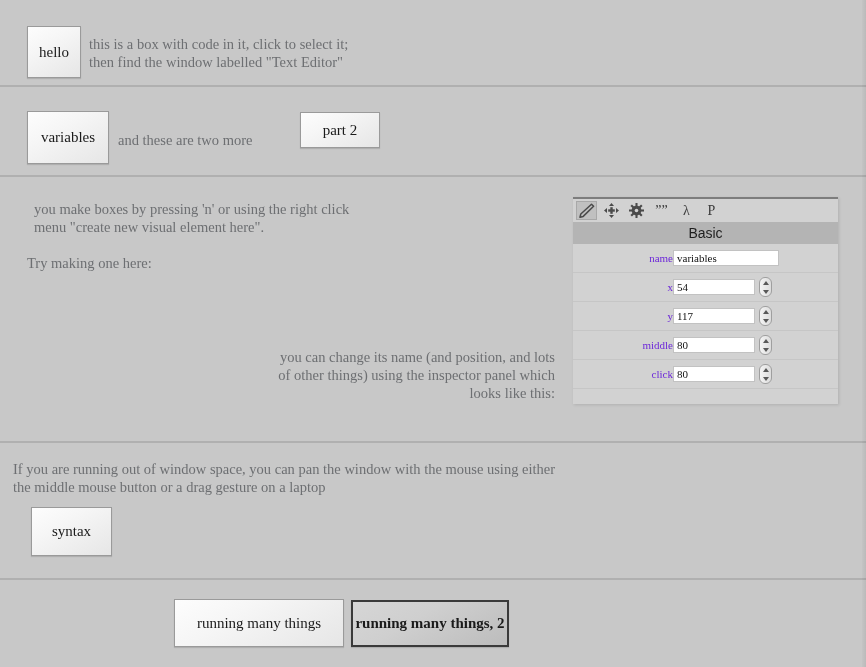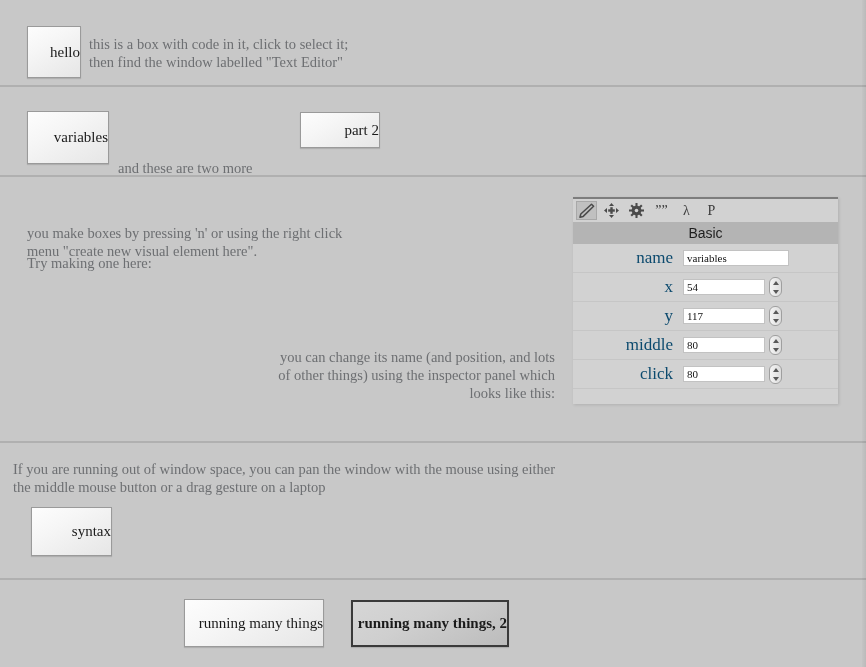--- a/index.html
+++ b/index.html
@@ -41,21 +41,21 @@
   }
 
   
   .codebox {
     position: absolute;
     box-sizing: border-box;
     border: 1px solid #9a9a9a;
     background: linear-gradient(150deg, #fdfdfd 0%, #f6f6f6 35%, #e6e6e6 100%);
     display: flex;
     align-items: center;
-    justify-content: flex-end;
+    justify-content: center;
     color: #1a1a1a;
     font-family: "Liberation Serif", serif;
     font-size: 15px;
     box-shadow: 0 1px 1px rgba(0,0,0,0.12);
     cursor: pointer;
     user-select: none;
   }
   .codebox.selected {
     border: 2px solid #3a3a3a;
     background: linear-gradient(150deg, #d6d6d6 0%, #cfcfcf 40%, #bcbcbc 100%);
@@ -129,23 +129,23 @@
   .insp-row {
     display: flex;
     align-items: center;
     height: 28px;
     border-bottom: 1px solid #c6c6c6;
     background: #d2d2d2;
   }
   .insp-label {
     width: 100px;
     text-align: right;
-    padding-right: 10px;
-    font-size: 17px;
-    color: #0c4a6e;
+    padding-right: 0;
+    font-size: 11px;
+    color: #6d28d9;
     font-family: "Liberation Serif", serif;
   }
   .insp-input {
     box-sizing: border-box;
     height: 16px;
     background: #ffffff;
     border: 1px solid #c2c2c2;
     font-family: "Liberation Serif", serif;
     font-size: 11px;
     color: #111;
@@ -192,26 +192,26 @@
 
   <div class="codebox" style="left:27px; top:26px; width:54px; height:52px;">
     <span>hello</span>
   </div>
   <div class="prose" style="left:89px; top:35px; width:420px;">this is a box with code in it, click to select it;
 then find the window labelled "Text Editor"</div>
 
   <div class="codebox" style="left:27px; top:111px; width:82px; height:53px;">
     <span>variables</span>
   </div>
-  <div class="prose" style="left:118px; top:131px; width:200px;margin-top:28px;">and these are two more</div>
+  <div class="prose" style="left:118px; top:131px; width:200px;">and these are two more</div>
   <div class="codebox" style="left:300px; top:112px; width:80px; height:36px;">
     <span>part 2</span>
   </div>
 
-  <div class="prose" style="left:27px; top:200px; width:420px;margin-top:24px;">you make boxes by pressing 'n' or using the right click
+  <div class="prose" style="left:34px; top:200px; width:420px;">you make boxes by pressing 'n' or using the right click
 menu "create new visual element here".</div>
   <div class="prose" style="left:27px; top:254px; width:300px;">Try making one here:</div>
   <div class="prose right" style="left:200px; top:348px; width:355px;">you can change its name (and position, and lots
 of other things) using the inspector panel which
 looks like this:</div>
 
   <div id="inspector">
 
     <div id="inspector-toolbar">
       <div class="tool active">
@@ -298,21 +298,21 @@
     </div>
 
   </div>
 
   <div class="prose" style="left:13px; top:460px; width:640px;">If you are running out of window space, you can pan the window with the mouse using either
 the middle mouse button or a drag gesture on a laptop</div>
   <div class="codebox" style="left:31px; top:507px; width:81px; height:49px;">
     <span>syntax</span>
   </div>
 
-  <div class="codebox" style="left:184px; top:599px; width:140px; height:48px;">
+  <div class="codebox" style="left:174px; top:599px; width:170px; height:48px;">
     <span>running many things</span>
   </div>
   <div class="codebox selected" style="left:351px; top:600px; width:158px; height:47px;">
     <span>running many things, 2</span>
   </div>
 
   <div class="edge-shadow-right"></div>
 </div>
 
 </body></html>

